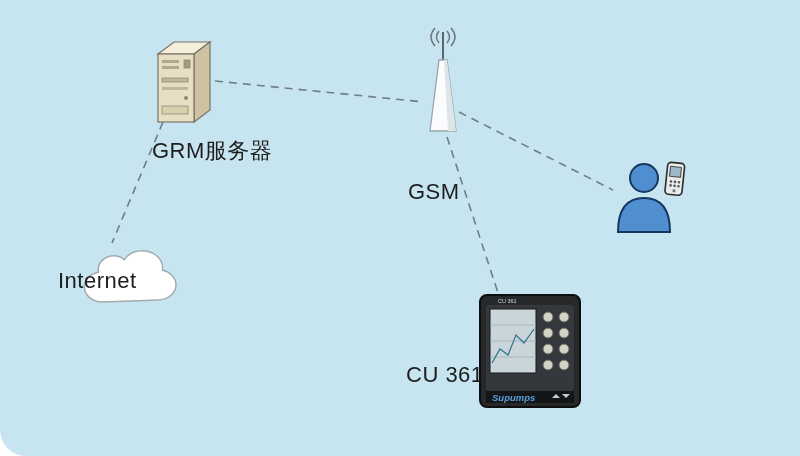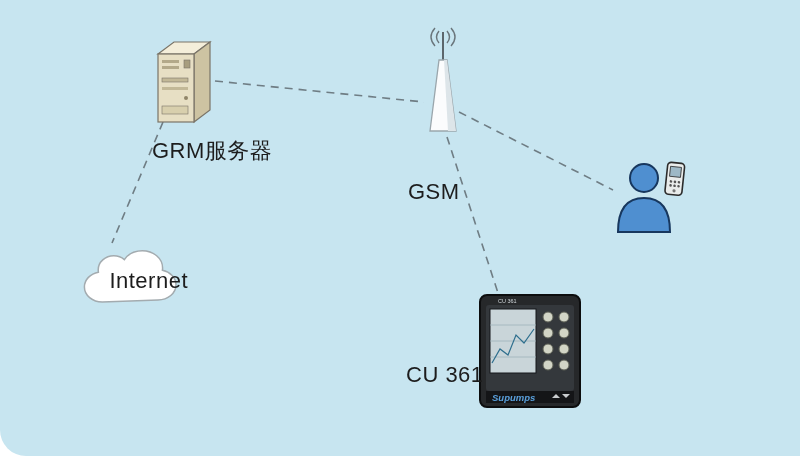--- a/index.html
+++ b/index.html
@@ -11,21 +11,21 @@
     font-family:"Liberation Sans","DejaVu Sans",sans-serif;
   }
   .node{position:absolute;}
   .label{
     position:absolute;
     font-size:22px;
     color:#1d1d1d;
     letter-spacing:.5px;
     white-space:nowrap;
   }
-  .label.center{text-align:right;}
+  .label.center{text-align:left;}
   svg{display:block;}
   #wires{position:absolute;left:0;top:0;z-index:0;}
   .node,.label{z-index:1;}
 </style>
 </head>
 <body>
 
 <div class="canvas" style="background: rgb(199, 229, 240);">
 
   <svg id="wires" width="800" height="456">

